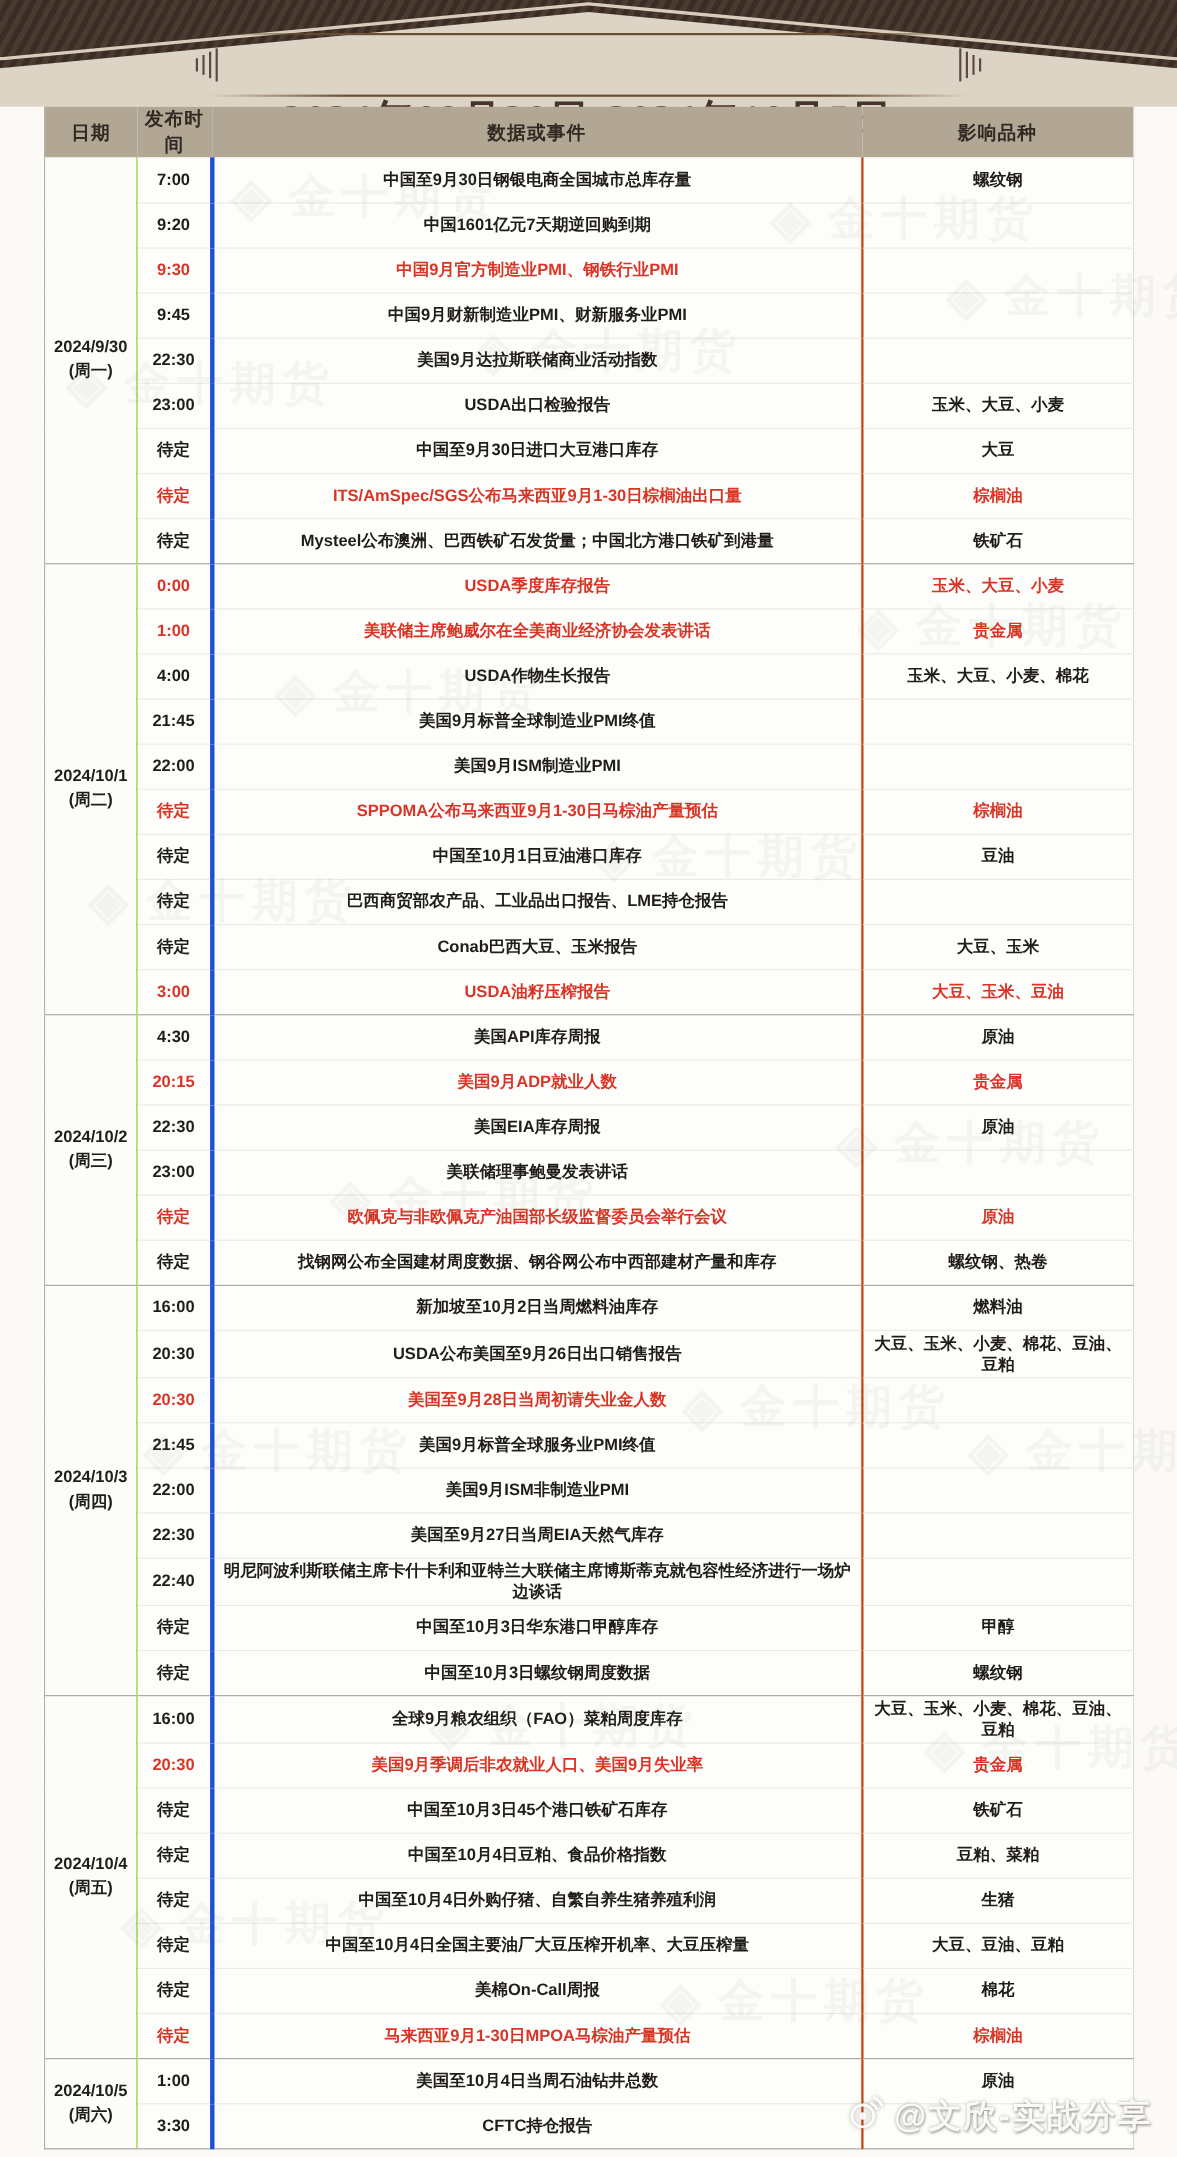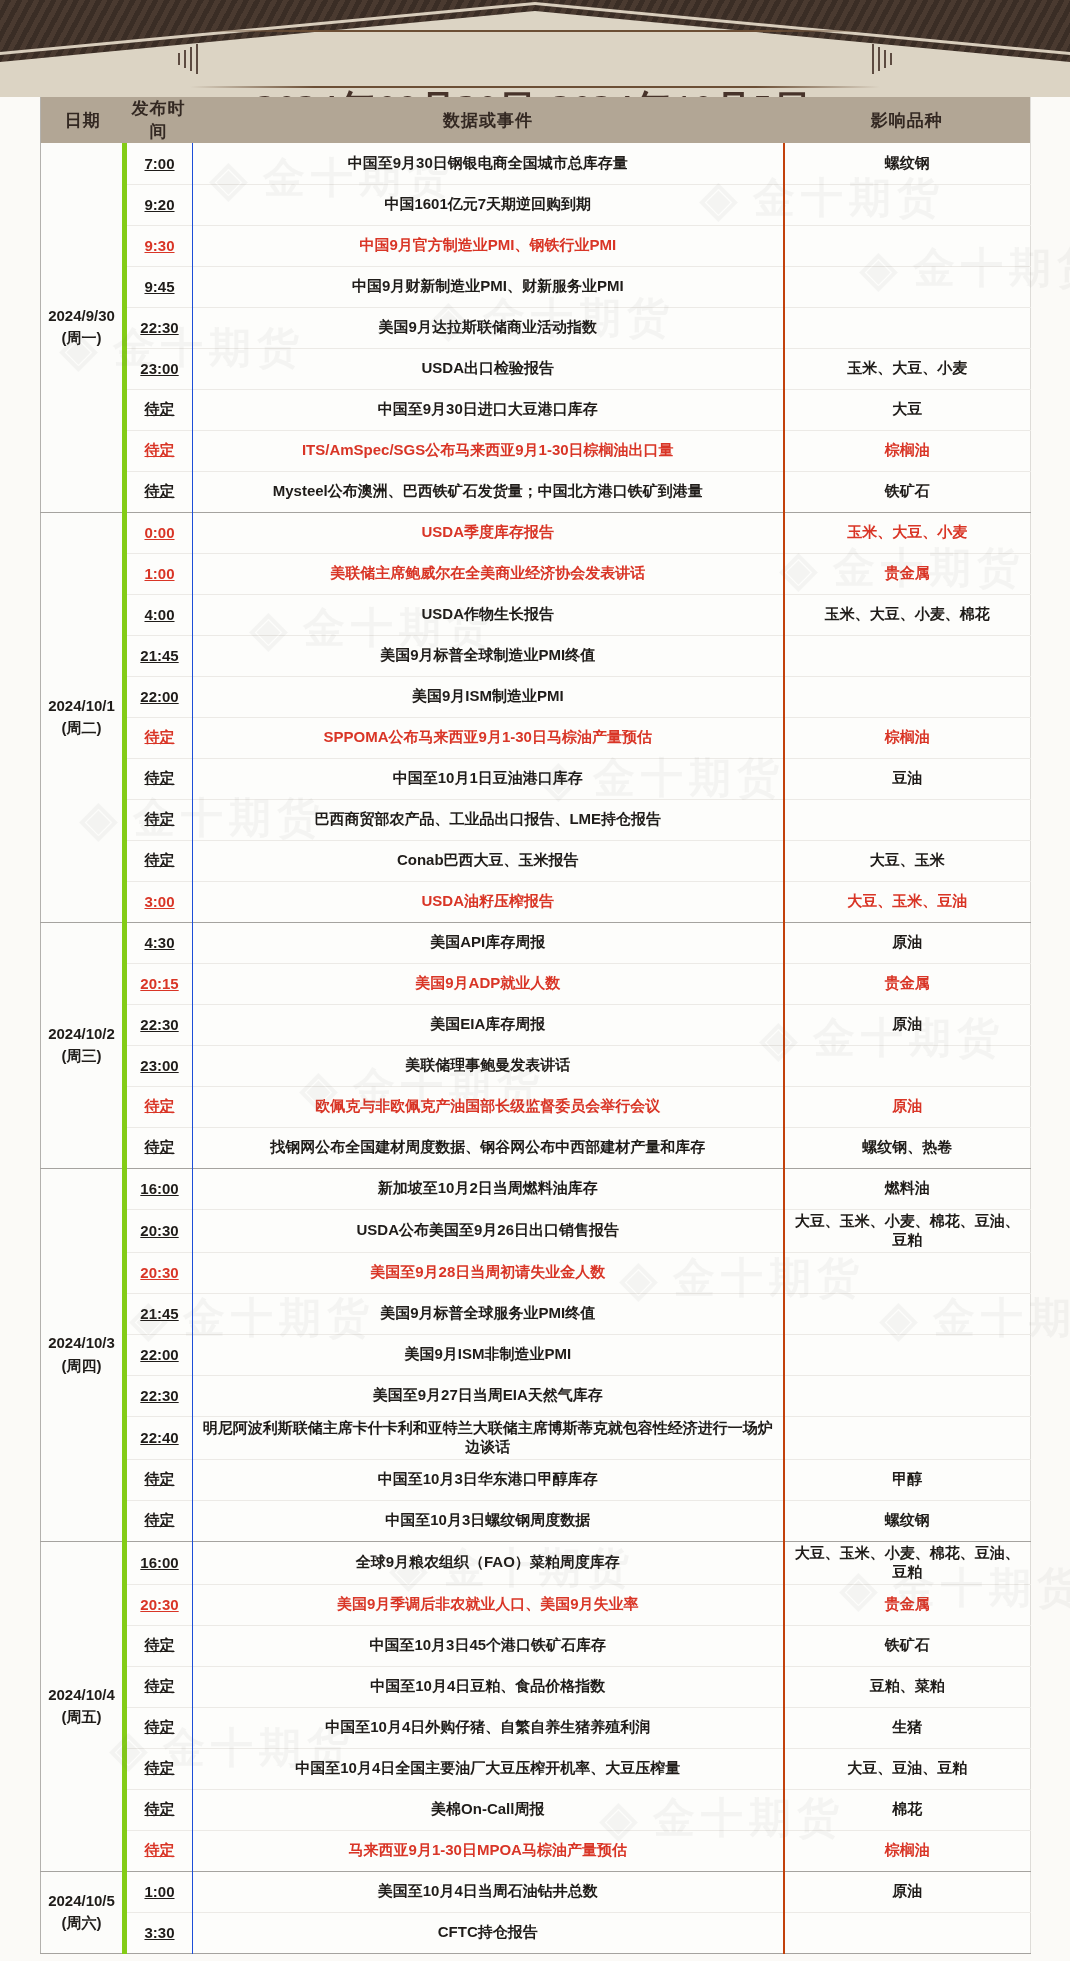--- a/index.html
+++ b/index.html
@@ -40,22 +40,22 @@
 
   
   .cal-wrap{position:relative;margin:0 40px;width:990px;}
   table.cal{width:100%;border-collapse:collapse;table-layout:fixed;background:transparent;
     border-left:1px solid #b3b1ad;border-right:1px solid #dedcd8;border-bottom:1px solid #a5a39f;}
   col.c-date{width:84px;} col.c-time{width:68px;} col.c-event{width:591px;} col.c-impact{width:247px;}
   thead th{background:var(--header-bg);color:#332822;font-size:17px;font-weight:bold;height:46px;
     text-align:center;letter-spacing:1px;}
   tbody td{height:41px;text-align:center;vertical-align:middle;font-size:15px;font-weight:bold;
     color:var(--ink);background:rgba(255,255,255,.55);padding:2px 6px;}
-  td.time{border-right:1px solid #1d4ed8;text-decoration:underline;}
-  td.date{border-right:5px solid #84cc16;font-size:15px;line-height:1.5;background:rgba(255,255,255,.4);}
+  td.time{border-right:4px solid #1d4ed8;}
+  td.date{border-right:1px solid #84cc16;font-size:15px;line-height:1.5;background:rgba(255,255,255,.4);}
   td.event{border-right:2px solid #c2410c;}
   tbody tr .rowline{border-top:1px solid #eceae6;}
   tbody tr.group-start td{border-top:1px solid #a5a39f;margin-top:48px;}
   tbody tr.first-row td{border-top:none;}
   tr.hl td.time,tr.hl td.event,tr.hl td.impact{color:var(--red);}
 
   
   .ghost{position:absolute;display:flex;align-items:center;gap:10px;color:#6a6a6a;opacity:.055;
     font-size:42px;font-weight:bold;letter-spacing:6px;white-space:nowrap;pointer-events:none;}
   .ghost .dia{font-size:48px;}
@@ -423,14 +423,25 @@
       <div class="ghost" style="left: 110px; top: 1720px;">
         <span class="dia">◈</span>
         <span>金十期货</span>
       </div>
       <div class="ghost" style="left: 600px; top: 1790px;">
         <span class="dia">◈</span>
         <span>金十期货</span>
       </div>
     </div>
 
+  <div class="handle-mark">
+    <span>
+      <svg width="34" height="34" viewBox="0 0 24 24" fill="none">
+        <circle cx="9.5" cy="14.5" r="7" stroke="rgba(255,255,255,.92)" stroke-width="1.8"></circle>
+        <circle cx="9.5" cy="14.5" r="2.4" fill="rgba(255,255,255,.92)"></circle>
+        <path d="M15 6.5a7.5 7.5 0 0 1 3.4 3.4" stroke="rgba(255,255,255,.92)" stroke-width="1.8" stroke-linecap="round"></path>
+        <path d="M16.8 2.8a11.5 11.5 0 0 1 5 5" stroke="rgba(255,255,255,.92)" stroke-width="1.8" stroke-linecap="round"></path>
+      </svg>
+    </span>
+    <span>@文欣-实战分享</span>
+  </div>
 
 </div>
 
 </body></html>

